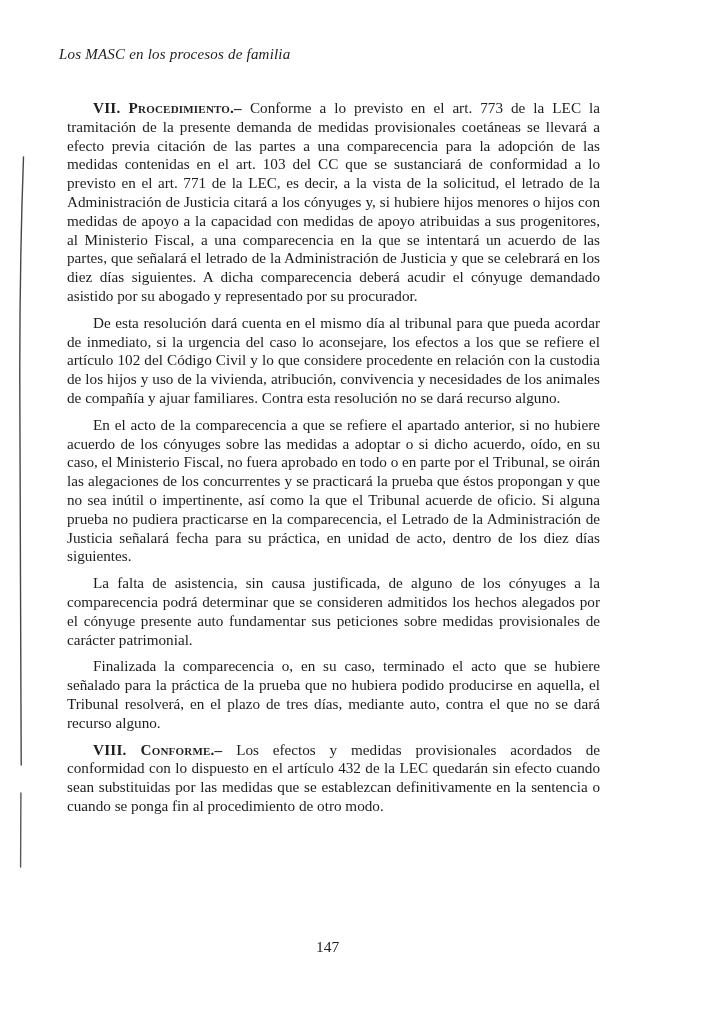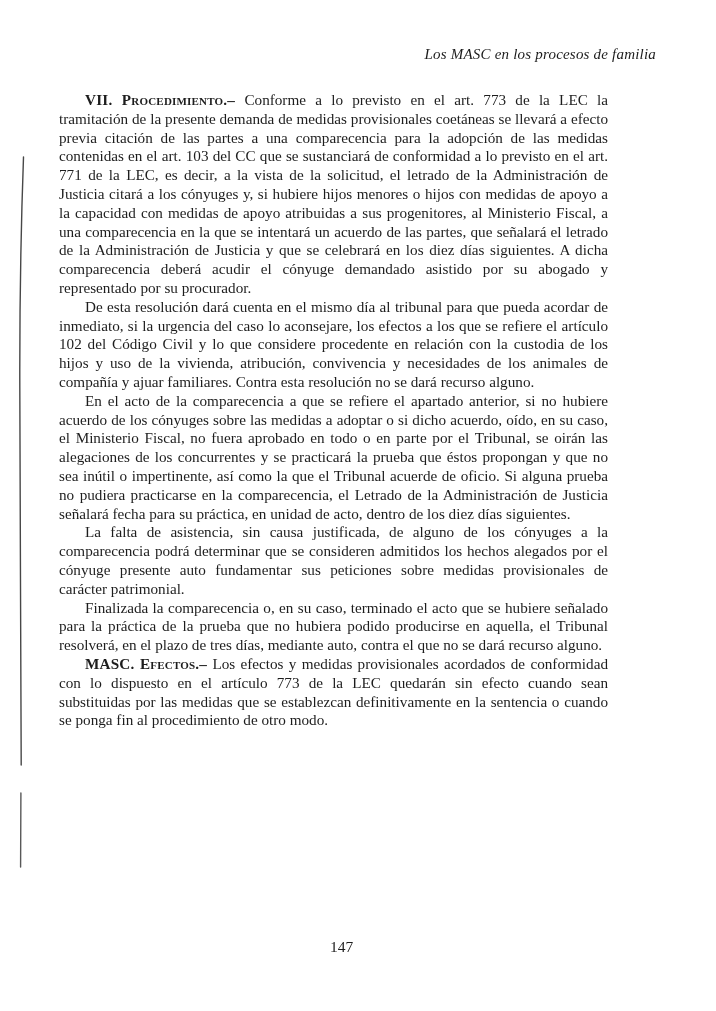--- a/index.html
+++ b/index.html
@@ -15,53 +15,52 @@
     background: #ffffff;
     overflow: hidden;
     font-family: "Liberation Serif", "DejaVu Serif", serif;
     color: #1d1d1d;
   }
   .running-header {
     position: absolute;
     top: 46px;
     left: 59px;
     width: 597px;
-    text-align: right;
     font-style: italic;
     font-size: 15px;
     letter-spacing: 0.2px;
     color: #1c1c1c;
   }
   .text-block {
     position: absolute;
     top: 91px;
     left: 59px;
     width: 549px;
     font-size: 15.2px;
     line-height: 18.8px;
     text-align: justify;
     color: #1d1d1d;
   }
   .text-block p {
-    margin: 0;
+    margin: 8px;
     padding: 0;
     text-indent: 26px;
   }
   .sec-head {
     font-weight: 700;
     font-variant: small-caps;
     letter-spacing: 0.2px;
   }
   .section-effects {
     margin-top: 14px;
   }
   .page-number {
     position: absolute;
     top: 938px;
-    left: 67px;
+    left: 53px;
     width: 549px;
     text-align: center;
     font-size: 15.5px;
     color: #1d1d1d;
   }
   .scan-artifact {
     position: absolute;
     top: 0;
     left: 0;
     pointer-events: none;
@@ -83,20 +82,20 @@
 
     <p>
       <span class="sec-head">VII. Procedimiento.–</span><span> Conforme a lo previsto en el art. 773 de la LEC la tramitación de la presente demanda de medidas provisionales coetáneas se llevará a efecto previa citación de las partes a una comparecencia para la adopción de las medidas contenidas en el art. 103 del CC que se sustanciará de conformidad a lo previsto en el art. 771 de la LEC, es decir, a la vista de la solicitud, el letrado de la Administración de Justicia citará a los cónyuges y, si hubiere hijos menores o hijos con medidas de apoyo a la capacidad con medidas de apoyo atribuidas a sus progenitores, al Ministerio Fiscal, a una comparecencia en la que se intentará un acuerdo de las partes, que señalará el letrado de la Administración de Justicia y que se celebrará en los diez días siguientes. A dicha comparecencia deberá acudir el cónyuge demandado asistido por su abogado y representado por su procurador.</span>
     </p>
     <p>De esta resolución dará cuenta en el mismo día al tribunal para que pueda acordar de inmediato, si la urgencia del caso lo aconsejare, los efectos a los que se refiere el artículo 102 del Código Civil y lo que considere procedente en relación con la custodia de los hijos y uso de la vivienda, atribución, convivencia y necesidades de los animales de compañía y ajuar familiares. Contra esta resolución no se dará recurso alguno.</p>
     <p>En el acto de la comparecencia a que se refiere el apartado anterior, si no hubiere acuerdo de los cónyuges sobre las medidas a adoptar o si dicho acuerdo, oído, en su caso, el Ministerio Fiscal, no fuera aprobado en todo o en parte por el Tribunal, se oirán las alegaciones de los concurrentes y se practicará la prueba que éstos propongan y que no sea inútil o impertinente, así como la que el Tribunal acuerde de oficio. Si alguna prueba no pudiera practicarse en la comparecencia, el Letrado de la Administración de Justicia señalará fecha para su práctica, en unidad de acto, dentro de los diez días siguientes.</p>
     <p>La falta de asistencia, sin causa justificada, de alguno de los cónyuges a la comparecencia podrá determinar que se consideren admitidos los hechos alegados por el cónyuge presente auto fundamentar sus peticiones sobre medidas provisionales de carácter patrimonial.</p>
     <p>Finalizada la comparecencia o, en su caso, terminado el acto que se hubiere señalado para la práctica de la prueba que no hubiera podido producirse en aquella, el Tribunal resolverá, en el plazo de tres días, mediante auto, contra el que no se dará recurso alguno.</p>
 
     <p class="section-effects">
-      <span class="sec-head">MASC. Efectos.–</span><span> Los efectos y medidas provisionales acordados de conformidad con lo dispuesto en el artículo 773 de la LEC quedarán sin efecto cuando sean substituidas por las medidas que se establezcan definitivamente en la sentencia o cuando se ponga fin al procedimiento de otro modo.</span>
+      <span class="sec-head">VIII. Conforme.–</span><span> Los efectos y medidas provisionales acordados de conformidad con lo dispuesto en el artículo 432 de la LEC quedarán sin efecto cuando sean substituidas por las medidas que se establezcan definitivamente en la sentencia o cuando se ponga fin al procedimiento de otro modo.</span>
     </p>
 
   </div>
 
   <div class="page-number">147</div>
 
 </div>
 
 </body></html>

